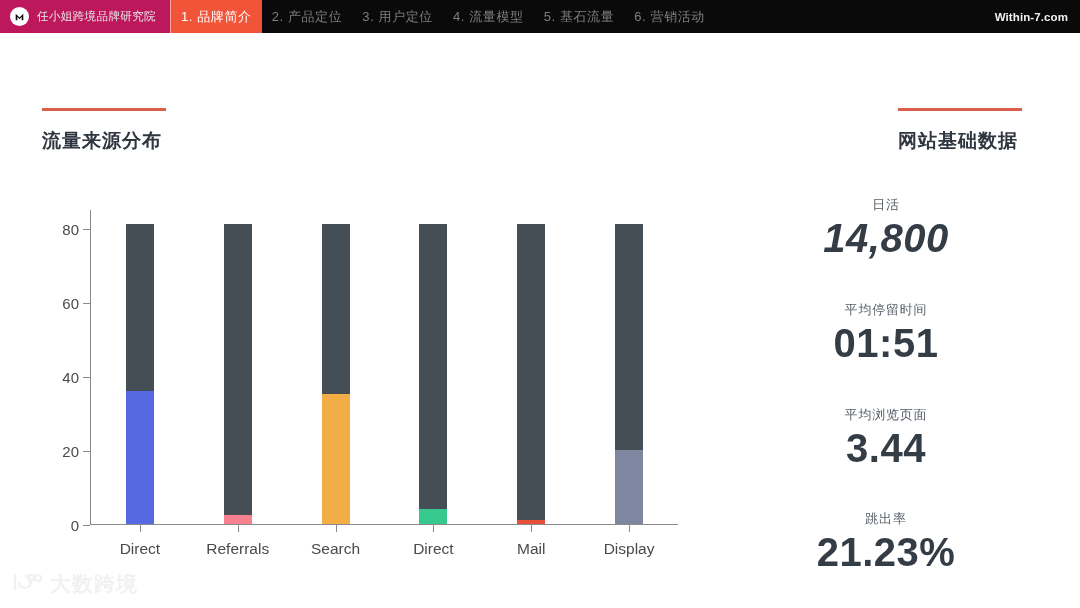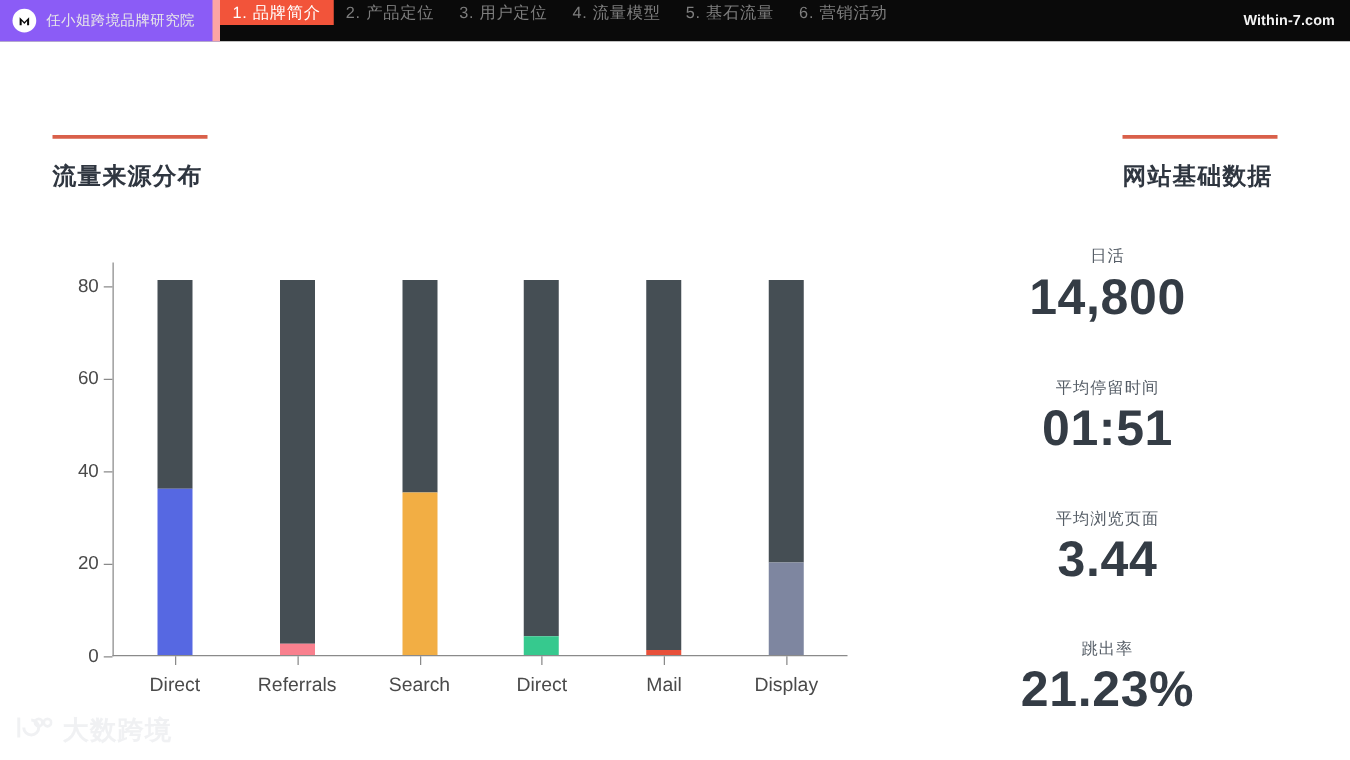--- a/index.html
+++ b/index.html
@@ -13,38 +13,38 @@
   
   .navbar {
     position: absolute; top: 0; left: 0;
     width: 1080px; height: 33px;
     background: #0a0a0a;
     display: flex; align-items: stretch;
   }
   .brand {
     display: flex; align-items: center; gap: 8px;
     padding: 0 14px 0 10px; height: 33px;
-    background: #8b5cf6;
-    border-right: 6px solid #fca5a5;
+    background: #be185d;
+    border-right: 1px solid #fca5a5;
   }
   .brand-logo {
     width: 19px; height: 19px; border-radius: 50%;
     background: #ffffff; color: #0a0a0a;
     display: flex; align-items: center; justify-content: center;
     flex: 0 0 auto;
   }
   .brand-logo svg { display: block; }
   .brand-name {
     color: #e8e8e8; font-size: 11.5px; letter-spacing: .4px;
     white-space: nowrap;
   }
   .nav-items { display: flex; align-items: stretch; flex: 1; }
   .nav-item {
     display: flex; align-items: center; justify-content: center;
-    height: 20px; padding: 0 10px;
+    height: 33px; padding: 0 10px;
     color: #7e7e7e; font-size: 13px; letter-spacing: .6px;
     white-space: nowrap;
   }
   .nav-item.active {
     background: #f2543a; color: #ffffff; font-weight: 500;
   }
   .nav-site {
     display: flex; align-items: center; padding: 0 12px 0 8px;
     color: #f2f2f2; font-size: 11.5px; font-weight: 700;
     white-space: nowrap; letter-spacing: .1px;
@@ -118,21 +118,21 @@
   }
   .stat { text-align: center; }
   .stat-label {
     font-size: 13px; color: #555d66; letter-spacing: .8px;
     margin-bottom: 2px; white-space: nowrap;
   }
   .stat-value {
     font-size: 40px; font-weight: 700; color: #343c45;
     letter-spacing: .5px; line-height: 1.12;
   }
-  .stat-value.wrap { word-break: break-all; }
+  .stat-value.wrap { word-break: break-all; font-style: italic; }
 
   
   .watermark {
     position: absolute; left: 12px; bottom: 10px;
     display: flex; align-items: center; gap: 8px;
     opacity: .55;
   }
   .wm-mark { display: block; }
   .wm-text {
     font-size: 21px; font-weight: 700; color: #e4e6ea; letter-spacing: 1px;

